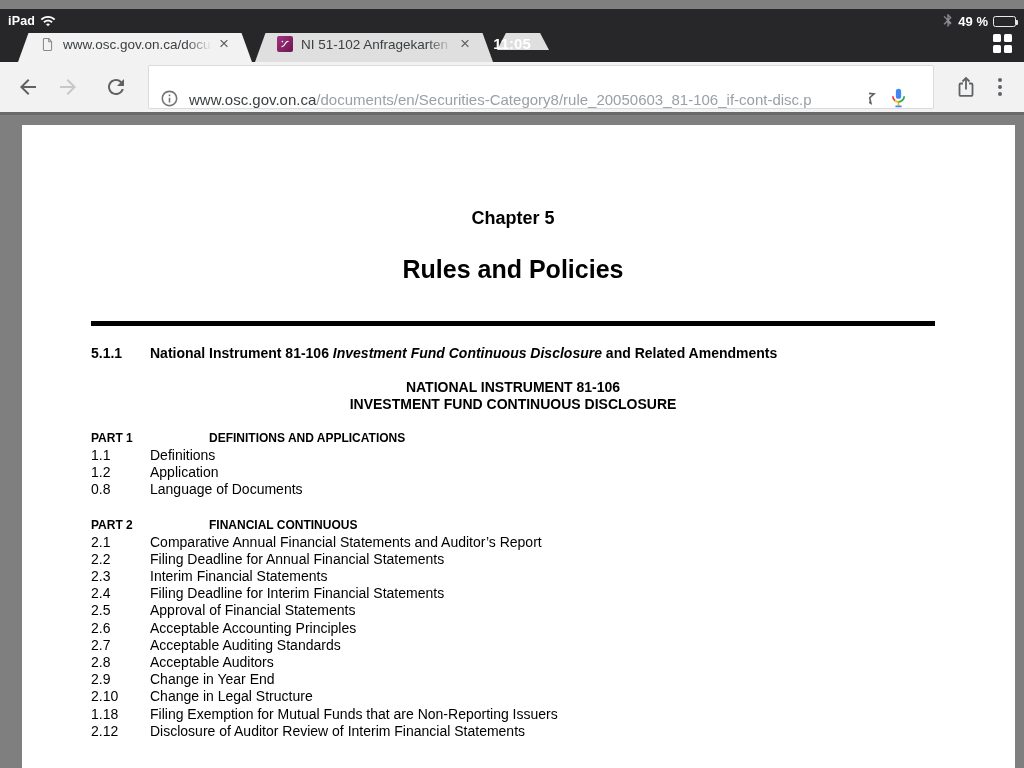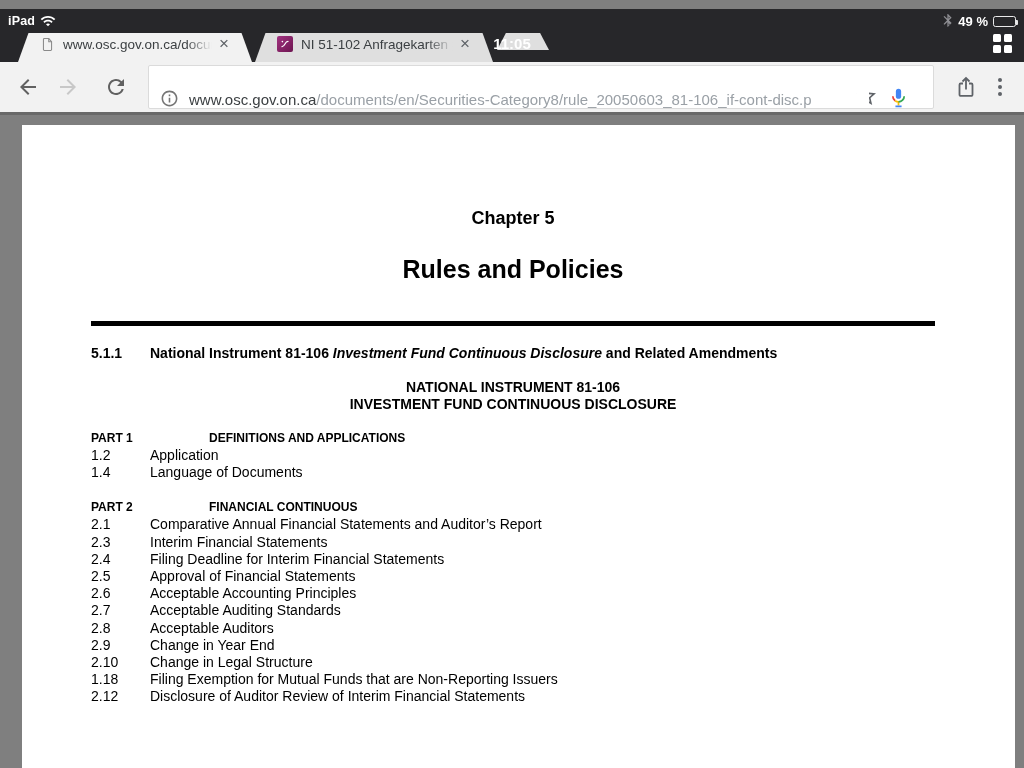--- a/index.html
+++ b/index.html
@@ -178,26 +178,28 @@
         <div class="doc-title">Rules and Policies</div>
         <div class="double-rule"></div>
         <div class="section-line"><span class="section-num">5.1.1</span><span>National Instrument 81-106 </span><i class="section-it">Investment Fund Continuous Disclosure</i><span> and Related Amendments</span></div>
         <div class="instrument">
           <div>NATIONAL INSTRUMENT 81-106</div>
           <div>INVESTMENT FUND CONTINUOUS DISCLOSURE</div>
         </div>
         <div id="doc-parts">
             <div class="part">
               <div class="part-head"><span class="part-label">PART 1</span><span>DEFINITIONS AND APPLICATIONS</span></div>
+              <div class="toc-row"><span class="toc-num">1.1</span><span>Definitions</span></div>
               <div class="toc-row"><span class="toc-num">1.2</span><span>Application</span></div>
-              <div class="toc-row"><span class="toc-num">1.4</span><span>Language of Documents</span></div>
+              <div class="toc-row"><span class="toc-num">0.8</span><span>Language of Documents</span></div>
             </div>
             <div class="part">
               <div class="part-head"><span class="part-label">PART 2</span><span>FINANCIAL CONTINUOUS</span></div>
               <div class="toc-row"><span class="toc-num">2.1</span><span>Comparative Annual Financial Statements and Auditor’s Report</span></div>
+              <div class="toc-row"><span class="toc-num">2.2</span><span>Filing Deadline for Annual Financial Statements</span></div>
               <div class="toc-row"><span class="toc-num">2.3</span><span>Interim Financial Statements</span></div>
               <div class="toc-row"><span class="toc-num">2.4</span><span>Filing Deadline for Interim Financial Statements</span></div>
               <div class="toc-row"><span class="toc-num">2.5</span><span>Approval of Financial Statements</span></div>
               <div class="toc-row"><span class="toc-num">2.6</span><span>Acceptable Accounting Principles</span></div>
               <div class="toc-row"><span class="toc-num">2.7</span><span>Acceptable Auditing Standards</span></div>
               <div class="toc-row"><span class="toc-num">2.8</span><span>Acceptable Auditors</span></div>
               <div class="toc-row"><span class="toc-num">2.9</span><span>Change in Year End</span></div>
               <div class="toc-row"><span class="toc-num">2.10</span><span>Change in Legal Structure</span></div>
               <div class="toc-row"><span class="toc-num">1.18</span><span>Filing Exemption for Mutual Funds that are Non-Reporting Issuers</span></div>
               <div class="toc-row"><span class="toc-num">2.12</span><span>Disclosure of Auditor Review of Interim Financial Statements</span></div>

